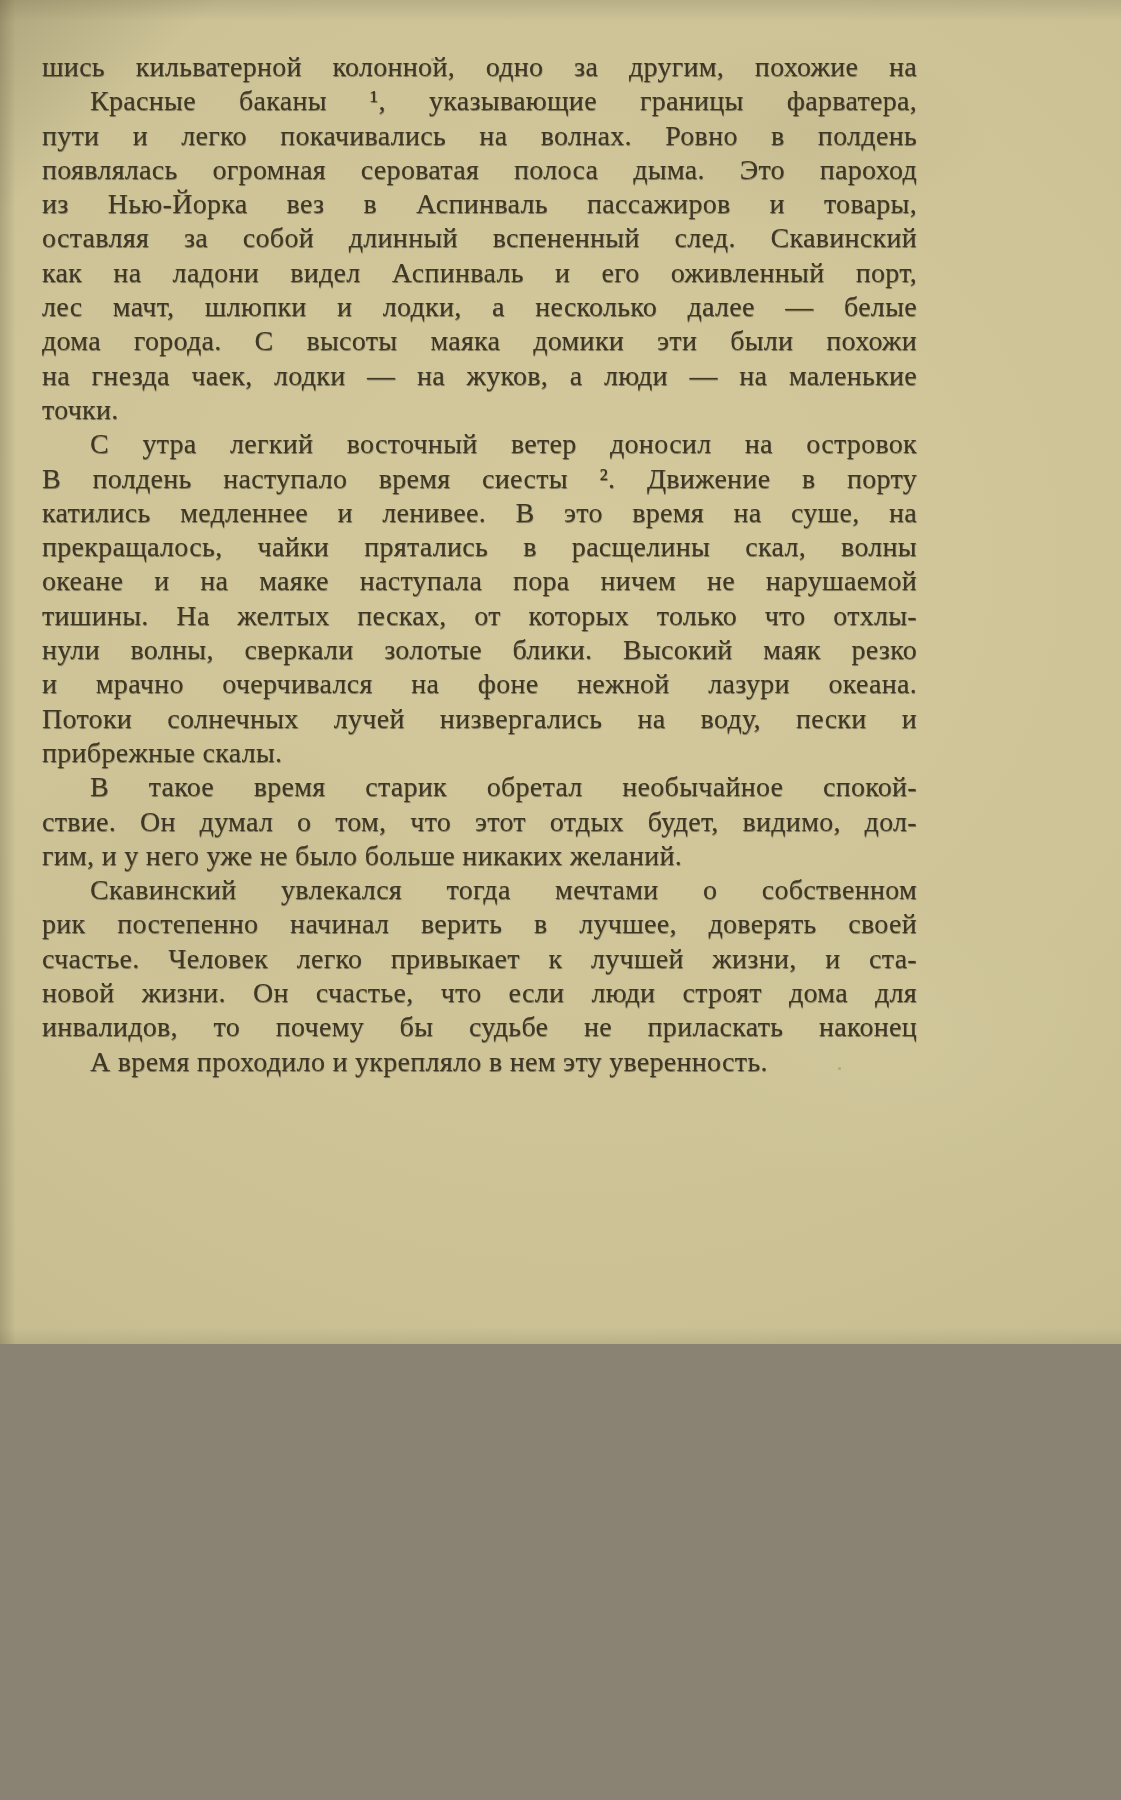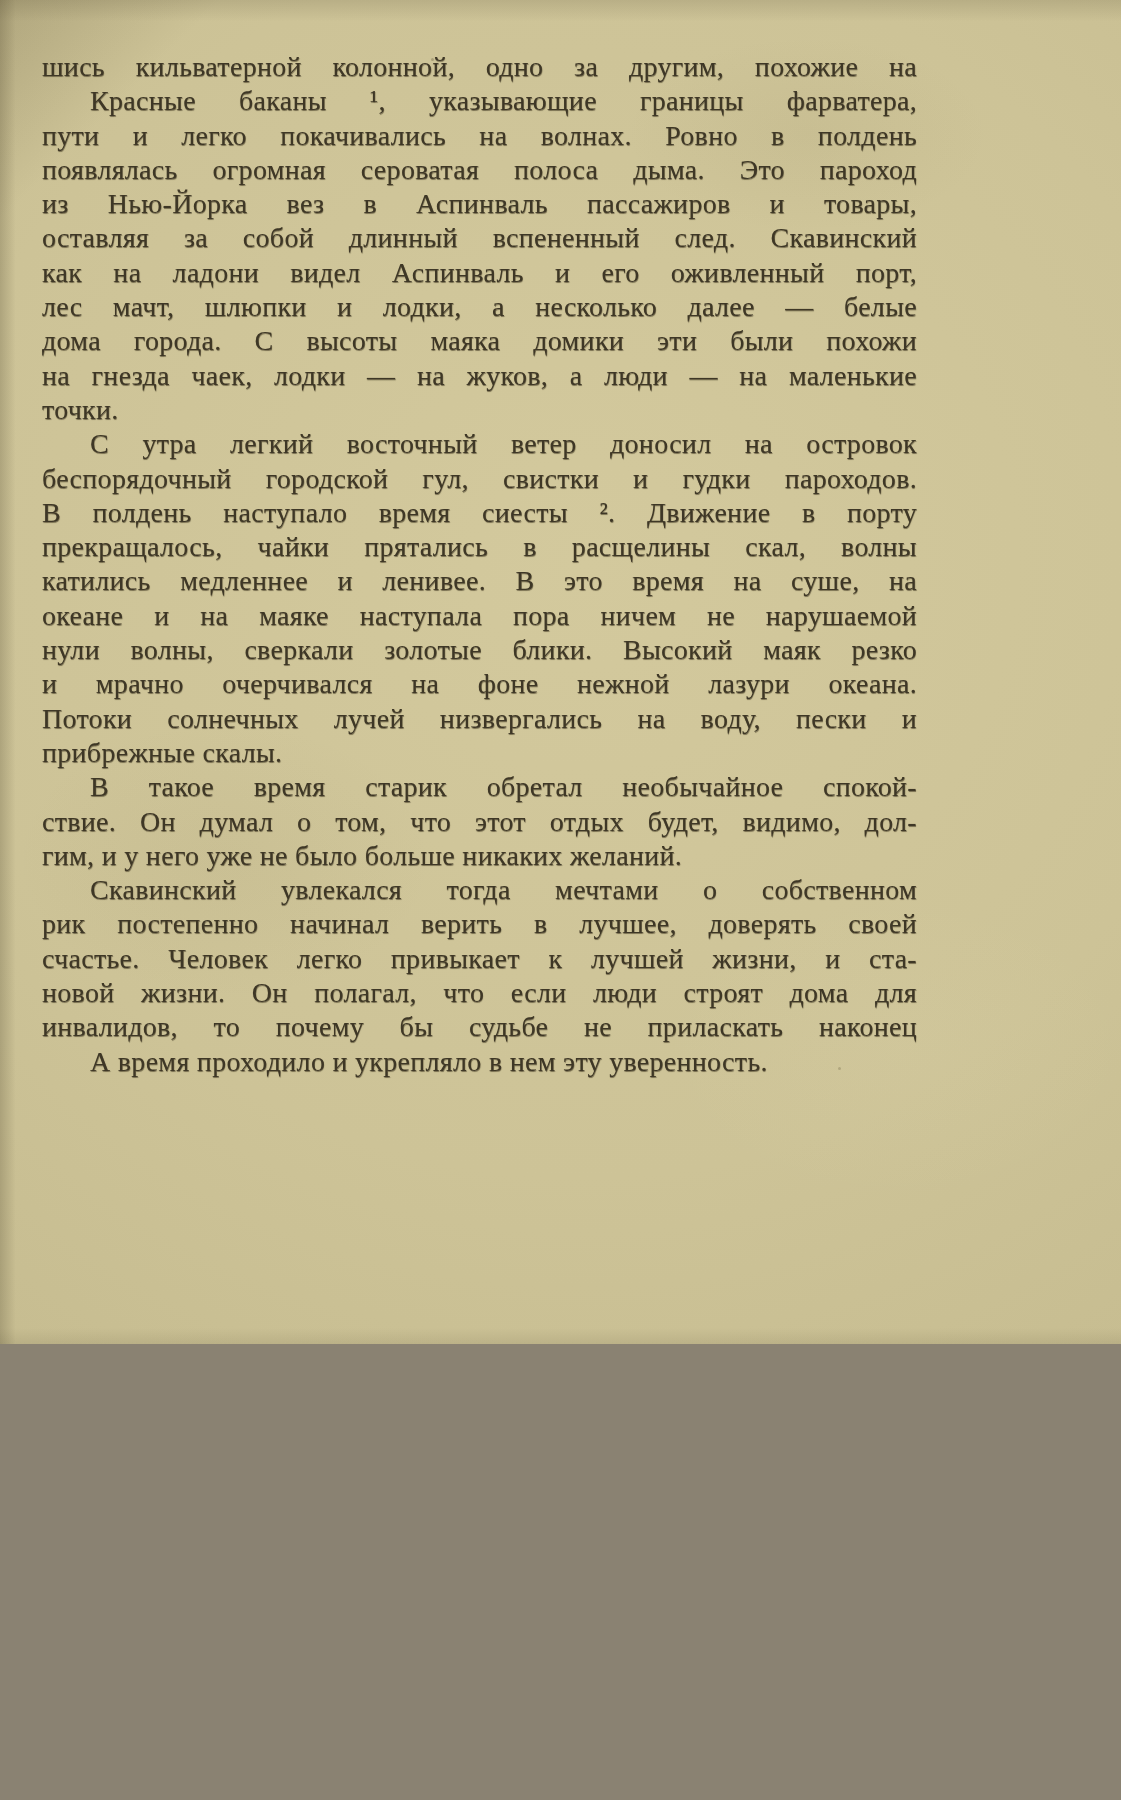--- a/index.html
+++ b/index.html
@@ -104,36 +104,36 @@
       <div class="line jst">пути и легко покачивались на волнах. Ровно в полдень</div>
       <div class="line jst">появлялась огромная сероватая полоса дыма. Это пароход</div>
       <div class="line jst">из Нью-Йорка вез в Аспинваль пассажиров и товары,</div>
       <div class="line jst">оставляя за собой длинный вспененный след. Скавинский</div>
       <div class="line jst">как на ладони видел Аспинваль и его оживленный порт,</div>
       <div class="line jst">лес мачт, шлюпки и лодки, а несколько далее — белые</div>
       <div class="line jst">дома города. С высоты маяка домики эти были похожи</div>
       <div class="line jst">на гнезда чаек, лодки — на жуков, а люди — на маленькие</div>
       <div class="line">точки.</div>
       <div class="line ind jst">С утра легкий восточный ветер доносил на островок</div>
-      <div class="line jst">беспорядочный городской гул, свистки и гудки пароходов.</div>
       <div class="line jst">В полдень наступало время сиесты ². Движение в порту</div>
+      <div class="line jst">катились медленнее и ленивее. В это время на суше, на</div>
       <div class="line jst">прекращалось, чайки прятались в расщелины скал, волны</div>
-      <div class="line jst">катились медленнее и ленивее. В это время на суше, на</div>
       <div class="line jst">океане и на маяке наступала пора ничем не нарушаемой</div>
+      <div class="line jst">тишины. На желтых песках, от которых только что отхлы-</div>
       <div class="line jst">нули волны, сверкали золотые блики. Высокий маяк резко</div>
       <div class="line jst">и мрачно очерчивался на фоне нежной лазури океана.</div>
       <div class="line jst">Потоки солнечных лучей низвергались на воду, пески и</div>
       <div class="line">прибрежные скалы.</div>
       <div class="line ind jst">В такое время старик обретал необычайное спокой-</div>
       <div class="line jst">ствие. Он думал о том, что этот отдых будет, видимо, дол-</div>
       <div class="line">гим, и у него уже не было больше никаких желаний.</div>
       <div class="line ind jst">Скавинский увлекался тогда мечтами о собственном</div>
       <div class="line jst">рик постепенно начинал верить в лучшее, доверять своей</div>
       <div class="line jst">счастье. Человек легко привыкает к лучшей жизни, и ста-</div>
-      <div class="line jst">новой жизни. Он полагал, что если люди строят дома для</div>
+      <div class="line jst">новой жизни. Он счастье, что если люди строят дома для</div>
       <div class="line jst">инвалидов, то почему бы судьбе не приласкать наконец</div>
       <div class="line ind">А время проходило и укрепляло в нем эту уверенность.</div>
     </div>
   <div class="footnote-rule"></div>
   <div class="footnotes" id="fn-lines">
       <div class="line ind jst">¹ Б а́ к а н — поплавок с якорем. Устанавливается для указания</div>
       <div class="line">опасных мест на пути следования кораблей.</div>
       <div class="line ind">² Полуденный отдых (испанск.).</div>
     </div>
   <div class="page-number">167</div>

